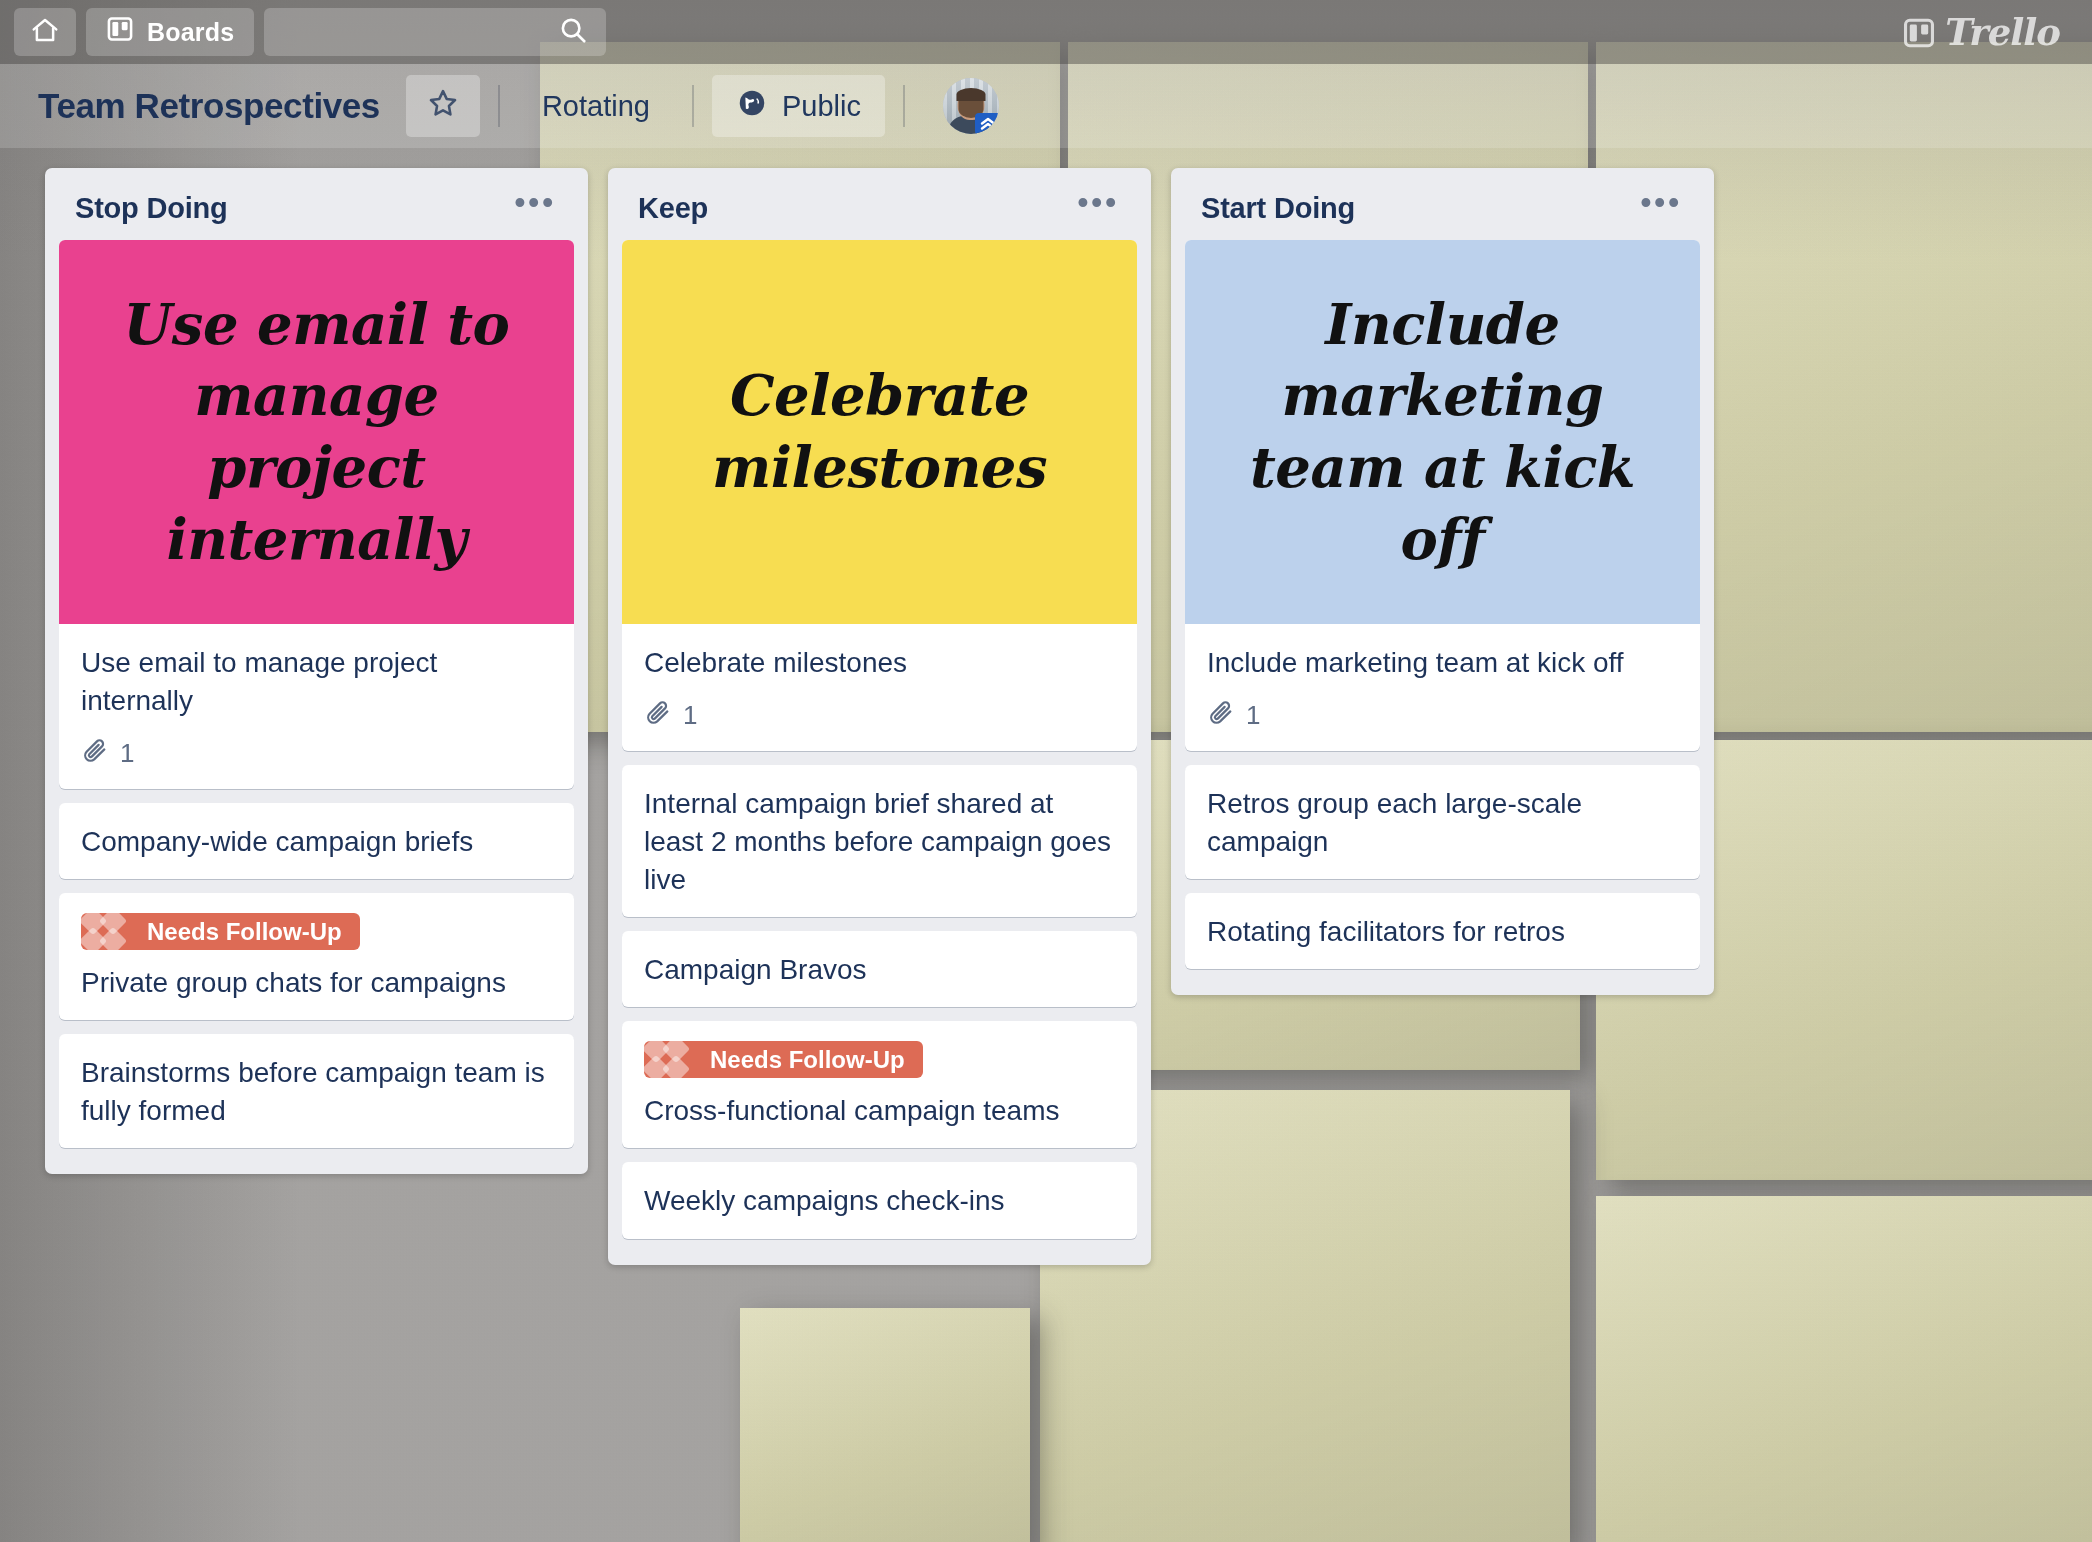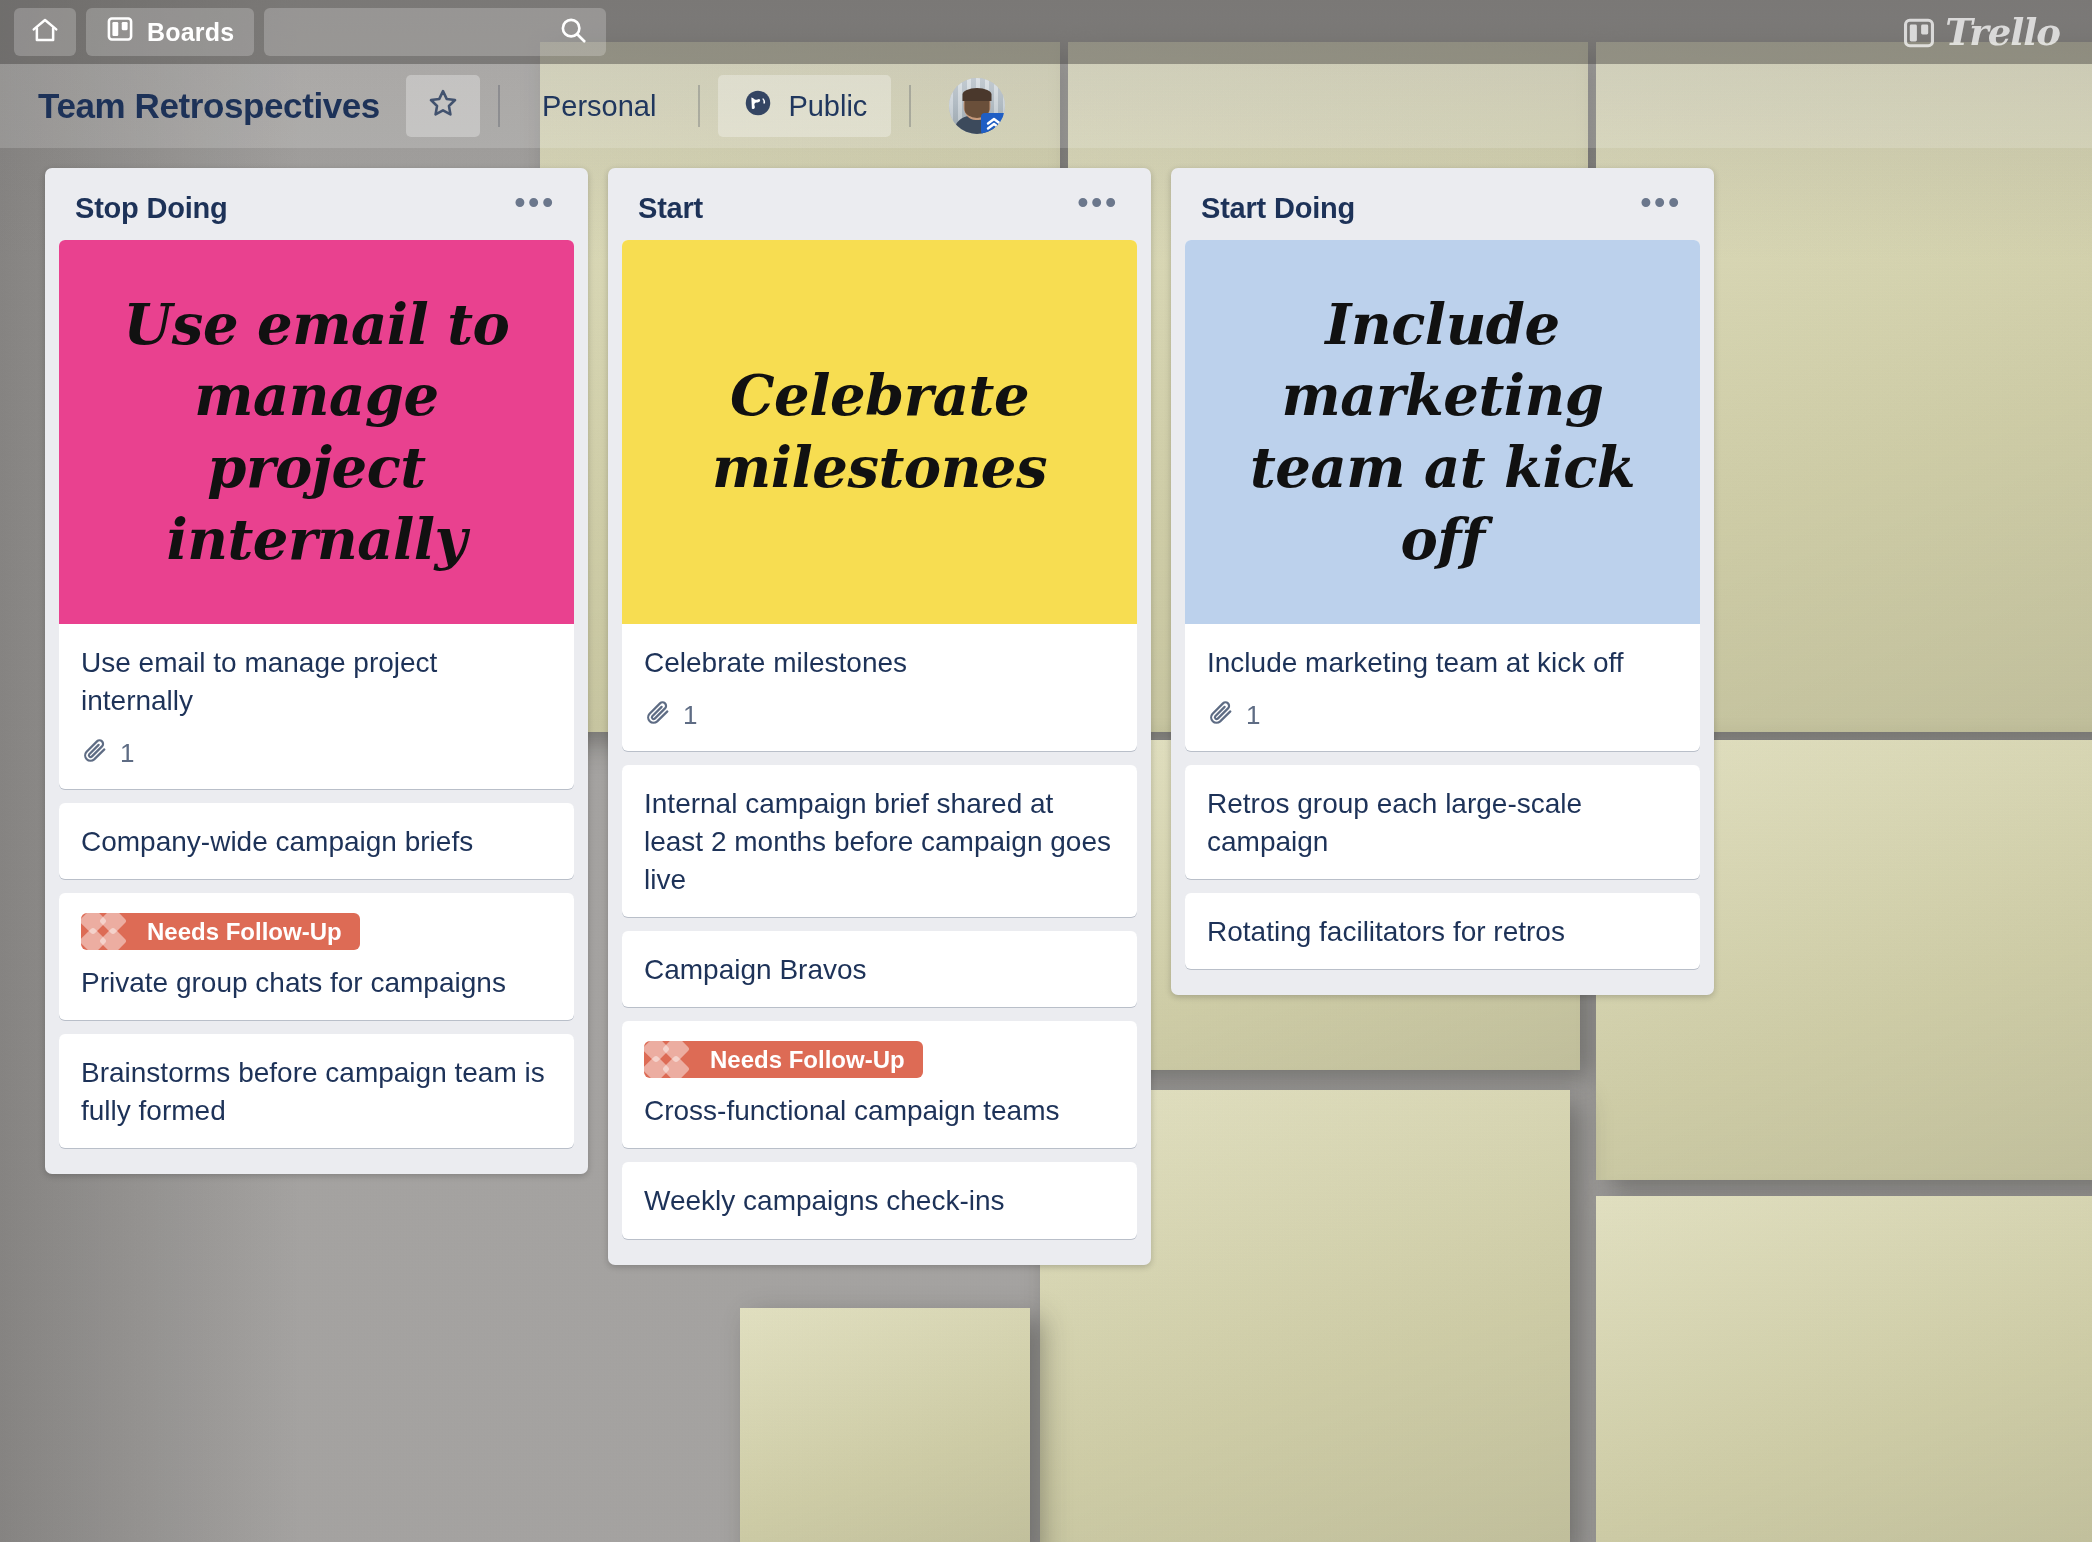--- a/index.html
+++ b/index.html
@@ -402,21 +402,21 @@
     <span>
       <svg width="34" height="34" viewBox="0 0 24 24" fill="none" stroke="#42526e" stroke-width="1.8" stroke-linejoin="round">
         <path d="M12 3.6l2.6 5.5 5.9.8-4.3 4.2 1.05 6-5.25-2.9-5.25 2.9 1.05-6L3.5 9.9l5.9-.8z"></path>
       </svg>
     </span>
   </div>
 
   <div class="hdr-divider"></div>
 
   <div class="hdr-btn">
-    <span>Personal</span>
+    <span>Rotating</span>
   </div>
 
   <div class="hdr-divider"></div>
 
   <div class="hdr-btn ghost">
     <span>
       <svg width="32" height="32" viewBox="0 0 24 24">
         <circle cx="12" cy="12" r="9.2" fill="#344563"></circle>
         <path d="M7 7.8c1.8.3 2.2 1.6 3.3 1.8 1.2.2 1.7-.9 2.8-.5.9.3.6 1.7-.4 2.2-1.1.6-2.6.2-3.2 1.1-.7 1 .4 2 .1 3.1-.2.8-1.3 1.2-2.2.9" fill="#fff"></path>
         <path d="M16.1 8.6c.9.8 1.4 2.2 1.2 3.3-.1.7-.8 1-1.1.5-.4-.7.2-1.4-.2-2.2-.3-.6-.9-.9-.6-1.4.2-.4.5-.4.7-.2z" fill="#fff"></path>
@@ -482,21 +482,21 @@
         </div>
         <div class="card">
           <div class="card-body">
             <div class="card-title">Brainstorms before campaign team is fully formed</div>
           </div>
         </div>
       </div>
     </div>
     <div class="list">
       <div class="list-header">
-        <div class="list-title">Start</div>
+        <div class="list-title">Keep</div>
         <div class="list-menu">•••</div>
       </div>
       <div class="cards">
         <div class="card">
           <div class="card-cover" style="background: rgb(247, 221, 81);">
             <div class="handwriting">Celebrate milestones</div>
           </div>
           <div class="card-body">
             <div class="card-title">Celebrate milestones</div>
             <div class="card-badges">

